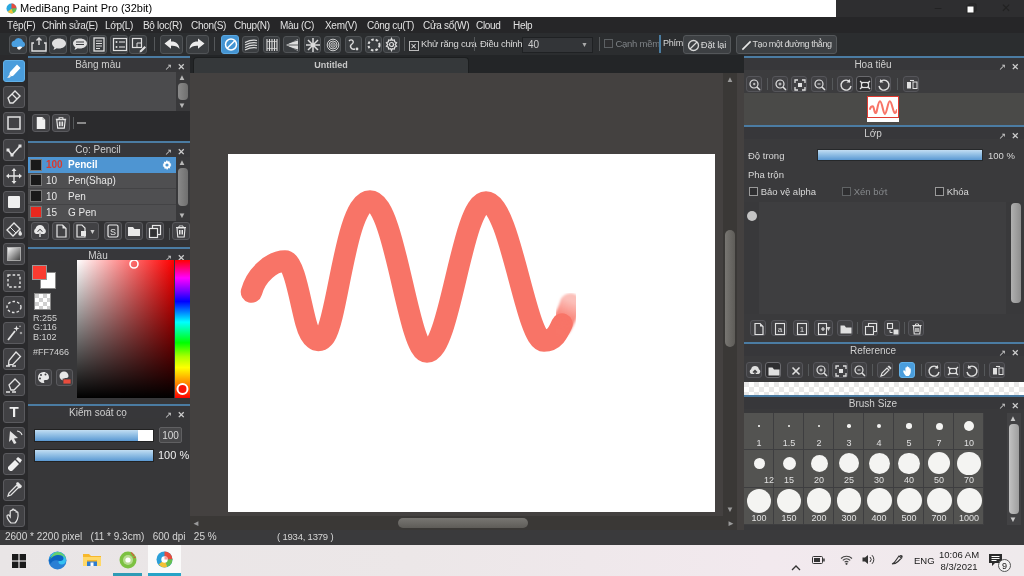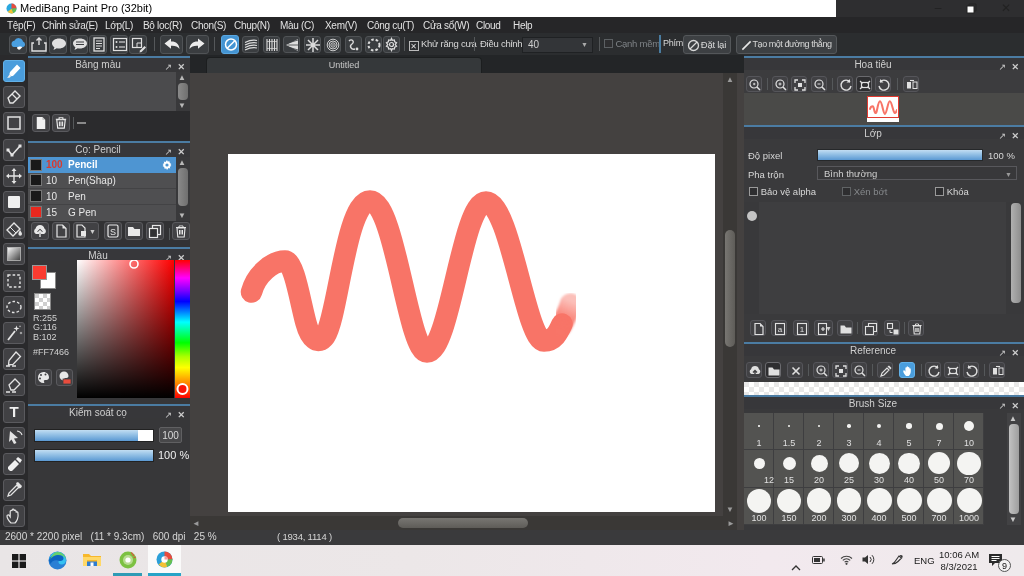--- a/index.html
+++ b/index.html
@@ -25,21 +25,21 @@
 .phead { position:absolute; left:0; top:0; width:100%; height:14px; background:#37373a; border-top:2px solid #4b7ca3; color:#cfcfcf; font-size:10px; text-align:center; line-height:13px; padding-right:22px; }
 .pico { position:absolute; top:3px; font-size:9px; color:#ccc; }
 .pbtn { position:absolute; top:1px; width:18px; height:18px; background:#414144; border:1px solid #5a5a5e; border-radius:3px; }
 .rbtn { position:absolute; top:0; width:16px; height:16px; background:#414144; border:1px solid #55555a; border-radius:3px; }
 .rbtn svg { position:absolute; left:1px; top:1px; }
 .rbtn.blue { background:#4a9ddc; border-color:#63b1e8; }
 .rsep { position:absolute; top:2px; width:1px; height:12px; background:#55585a; }
 
 #canvasarea { position:absolute; left:190px; top:0; width:554px; height:475px; background:#444140; }
 #tabbar { position:absolute; left:0; top:0; width:554px; height:18px; background:#232527; }
-#tab { position:absolute; left:16px; top:2px; width:276px; height:16px; background:#35383a; border:1px solid #1c1e1f; border-bottom:none; border-radius:4px 4px 0 0; color:#c8c8c8; font-size:9px; text-align:center; line-height:14px; }
+#tab { position:absolute; left:3px; top:2px; width:276px; height:16px; background:#35383a; border:1px solid #1c1e1f; border-bottom:none; border-radius:4px 4px 0 0; color:#c8c8c8; font-size:9px; text-align:center; line-height:14px;font-weight:bold; }
 #canvas { position:absolute; left:38px; top:99px; width:487px; height:358px; background:#fff; }
 
 #statusbar { position:absolute; left:0; top:530px; width:1024px; height:15px; background:#3a3a3c; color:#d6d6d6; font-size:9.5px; letter-spacing:-0.2px; line-height:14px; }
 #taskbar { position:absolute; left:0; top:545px; width:1024px; height:31px; background:linear-gradient(90deg,#e9e5e6 0%,#ece7e8 40%,#f2e9ee 75%,#efeaec 100%); }
 .chk { display:inline-block; width:9px; height:9px; border:1px solid #9a9a9a; background:#2e2e30; vertical-align:-1px; }
 </style>
 </head>
 <body>
 
 <div id="titlebar">
@@ -473,25 +473,24 @@
       <div style="position:absolute;left:123px;top:40px;width:32px;height:26px;background:#fff"></div>
       <div style="position:absolute;left:123px;top:40px;width:32px;height:22px;border:1.5px solid #e23a30;background:#fff">
         <svg width="29" height="19" viewBox="0 0 343 219">
             <path d="M 23.5 138 C 28 121, 44 107, 57 107 C 66 107, 72 147, 78 169 C 82 184, 90 192, 97 182 C 110 163, 118 47, 142 47 C 167 47, 180 198, 199 198 C 222 198, 234 48, 258 48 C 282 48, 298 187, 316 187 C 326 187, 335 172, 342 152" fill="none" stroke="#f87467" stroke-width="24" stroke-linecap="round"></path>
           </svg>
       </div>
     </div>
 
     <div class="panel" style="left:744px;top:70px;width:280px;height:217px;background:#3a3a3c">
       <div class="phead">Lớp<span class="pico" style="right:18px">↗︎</span><span class="pico" style="right:5px;font-weight:bold">✕</span></div>
-      <div style="position:absolute;left:4px;top:25px;font-size:9.5px;color:#d8d8d8">Độ pixel</div>
+      <div style="position:absolute;left:4px;top:25px;font-size:9.5px;color:#d8d8d8">Độ trong</div>
       <div style="position:absolute;left:73px;top:24px;width:166px;height:12px;border:1px solid #26282a;background:linear-gradient(to bottom,#c2ddf2 0%,#9cc6e8 35%,#5b99d3 100%)"></div>
       <div style="position:absolute;left:244px;top:25px;font-size:9.5px;color:#d8d8d8">100 %</div>
       <div style="position:absolute;left:4px;top:44px;font-size:9.5px;color:#d8d8d8">Pha trộn</div>
-      <div style="position:absolute;left:73px;top:41px;width:200px;height:14px;background:#38383a;border:1px solid #58585c;color:#d0d0d0;font-size:9.5px;line-height:13px;padding-left:6px">Bình thường<span style="position:absolute;right:4px;top:1px;color:#999;font-size:7px">▼</span></div>
       <div style="position:absolute;left:5px;top:61px;font-size:9.5px;color:#d8d8d8"><span class="chk"></span> Bảo vệ alpha</div>
       <div style="position:absolute;left:98px;top:61px;font-size:9.5px;color:#85888b"><span class="chk" style="border-color:#606365"></span> Xén bớt</div>
       <div style="position:absolute;left:191px;top:61px;font-size:9.5px;color:#d8d8d8"><span class="chk"></span> Khóa</div>
       <div style="position:absolute;left:0;top:77px;width:264px;height:112px;background:#3e3e40">
         <div style="position:absolute;left:0;top:0;width:15px;height:112px;background:#39393b"></div>
         <circle></circle>
         <div style="position:absolute;left:2.5px;top:9px;width:10px;height:10px;border-radius:50%;background:#c4c4c4"></div>
         <div style="position:absolute;left:262px;top:0;width:2px;height:112px;background:#39393b"></div>
       </div>
       <div style="position:absolute;left:264px;top:77px;width:16px;height:112px;background:#39393b">
@@ -740,21 +739,21 @@
         <div style="position:absolute;left:2px;top:11px;width:10px;height:90px;background:linear-gradient(90deg,#c2c2c2,#9e9e9e);border-radius:4px"></div>
         <div style="position:absolute;left:2px;bottom:1px;color:#c8c8c8;font-size:8px">▼</div>
       </div>
     </div>
   </div>
 
 </div>
 
 <div id="statusbar">
   <span style="position:absolute;left:5px;font-size:10px;letter-spacing:0">2600 * 2200 pixel&nbsp;&nbsp;&nbsp;(11 * 9.3cm)&nbsp;&nbsp;&nbsp;600 dpi&nbsp;&nbsp;&nbsp;25 %</span>
-  <span style="position:absolute;left:277px">( 1934, 1114 )</span>
+  <span style="position:absolute;left:277px">( 1934, 1379 )</span>
 </div>
 
 <div id="taskbar">
   <svg style="position:absolute;left:12px;top:9px" width="14" height="14" viewBox="0 0 14 14">
       <rect x="0" y="0" width="6.4" height="6.4" fill="#1a1a1a"></rect>
       <rect x="7.6" y="0" width="6.4" height="6.4" fill="#1a1a1a"></rect>
       <rect x="0" y="7.6" width="6.4" height="6.4" fill="#1a1a1a"></rect>
       <rect x="7.6" y="7.6" width="6.4" height="6.4" fill="#1a1a1a"></rect>
     </svg>
   <svg style="position:absolute;left:48px;top:6px" width="19" height="19" viewBox="0 0 19 19">

